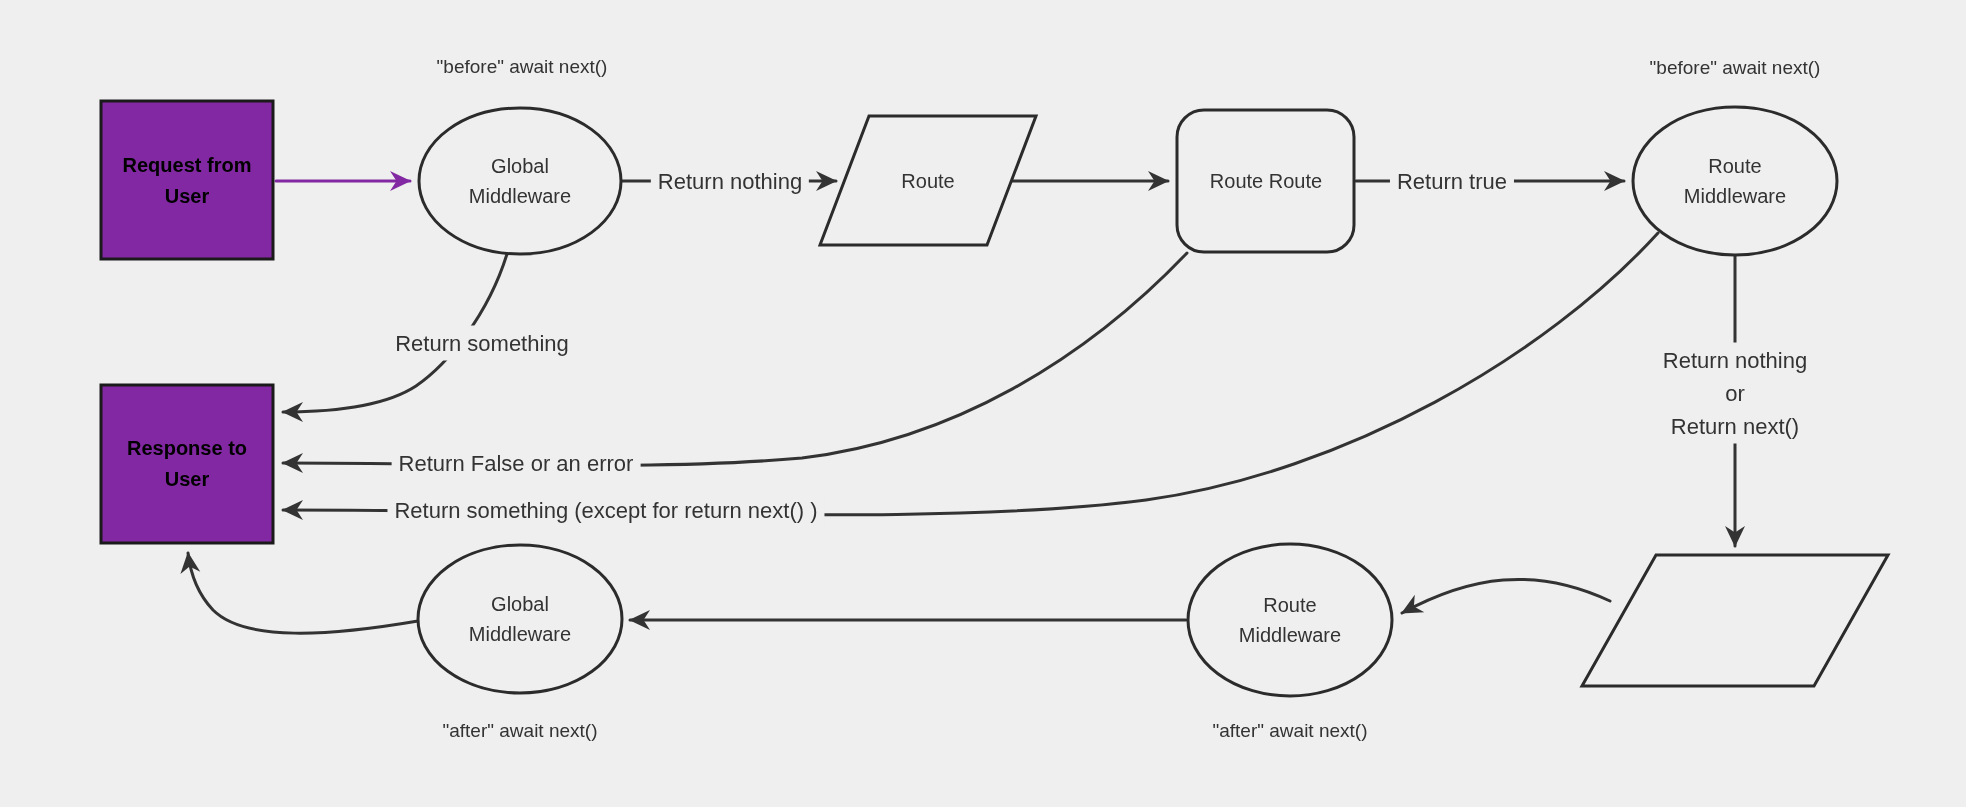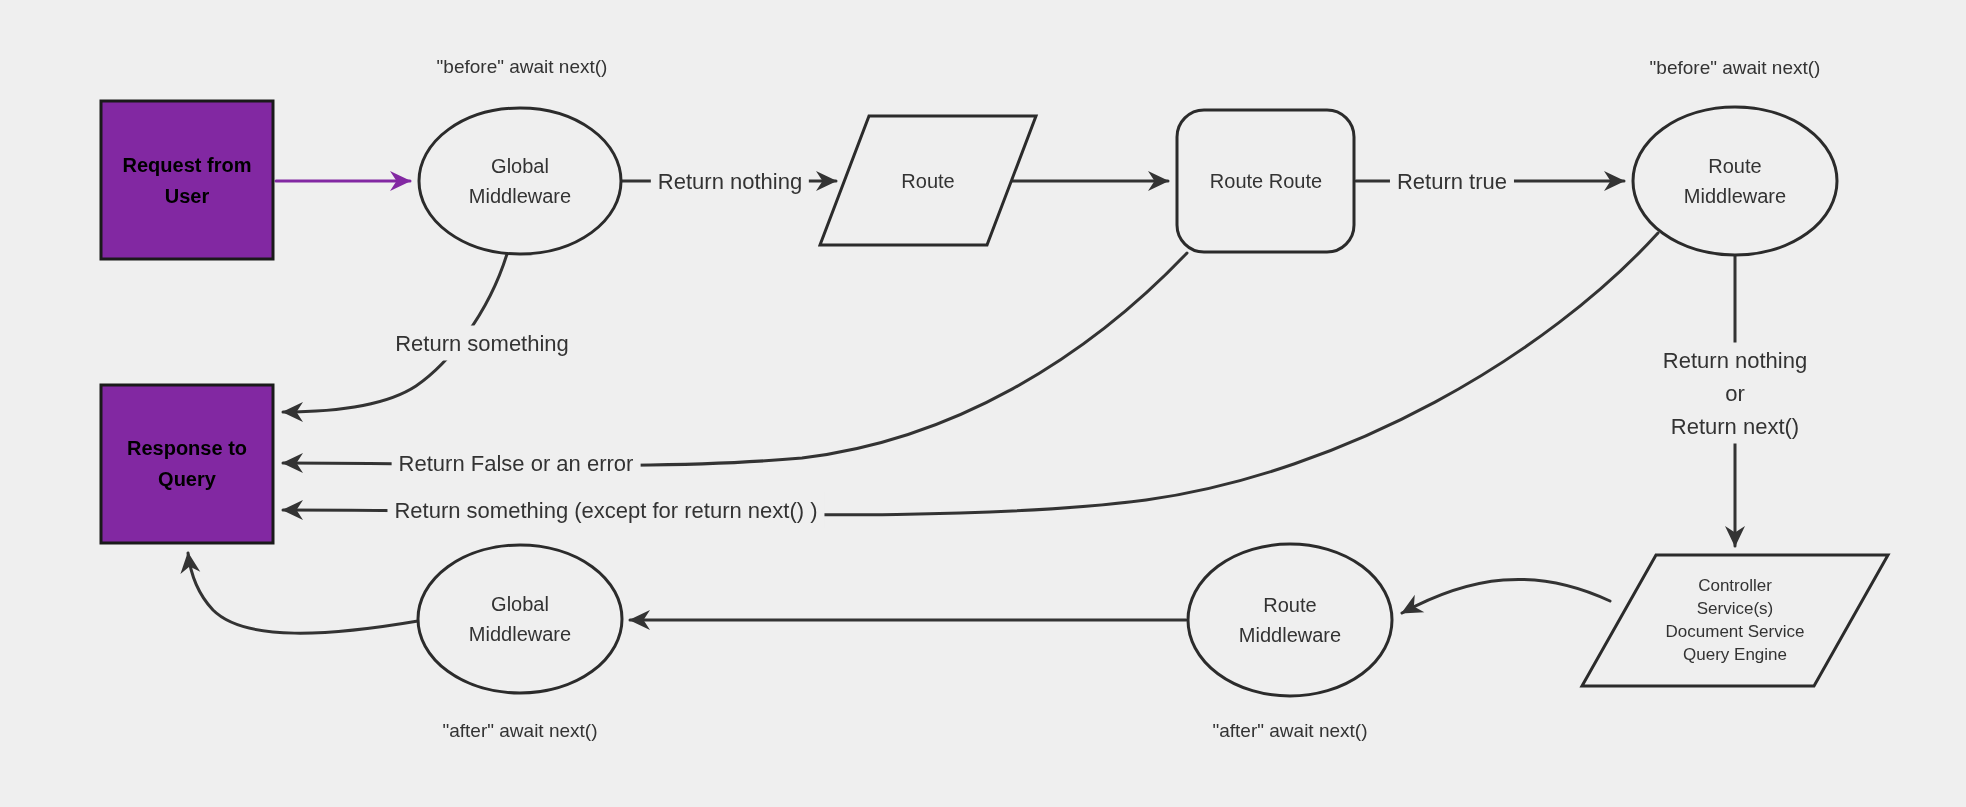--- a/index.html
+++ b/index.html
@@ -75,30 +75,26 @@
   </svg>
 
   <div class="lbl node-label on-purple" style="left:187px;top:181px;">Request from
 User</div>
   <div class="lbl node-label" style="left:520px;top:181px;">Global
 Middleware</div>
   <div class="lbl node-label" style="left:928px;top:181px;">Route</div>
   <div class="lbl node-label" style="left:1266px;top:181px;">Route Route</div>
   <div class="lbl node-label" style="left:1735px;top:181px;">Route
 Middleware</div>
-  <div class="lbl node-label small" style="left:1735px;top:621px;">Controller
-Service(s)
-Document Service
-Query Engine</div>
   <div class="lbl node-label" style="left:1290px;top:620px;">Route
 Middleware</div>
   <div class="lbl node-label" style="left:520px;top:619px;">Global
 Middleware</div>
   <div class="lbl node-label on-purple" style="left:187px;top:464px;">Response to
-Query</div>
+User</div>
 
   <div class="lbl annot" style="left:522px;top:67px;">"before" await next()</div>
   <div class="lbl annot" style="left:1735px;top:68px;">"before" await next()</div>
   <div class="lbl annot" style="left:520px;top:731px;">"after" await next()</div>
   <div class="lbl annot" style="left:1290px;top:731px;">"after" await next()</div>
 
   <div class="lbl edge-label" style="left:730px;top:181px;">Return nothing</div>
   <div class="lbl edge-label" style="left:1452px;top:181px;">Return true</div>
   <div class="lbl edge-label" style="left:482px;top:314px;margin-top:29px;">Return something</div>
   <div class="lbl edge-label" style="left:516px;top:463px;">Return False or an error</div>

